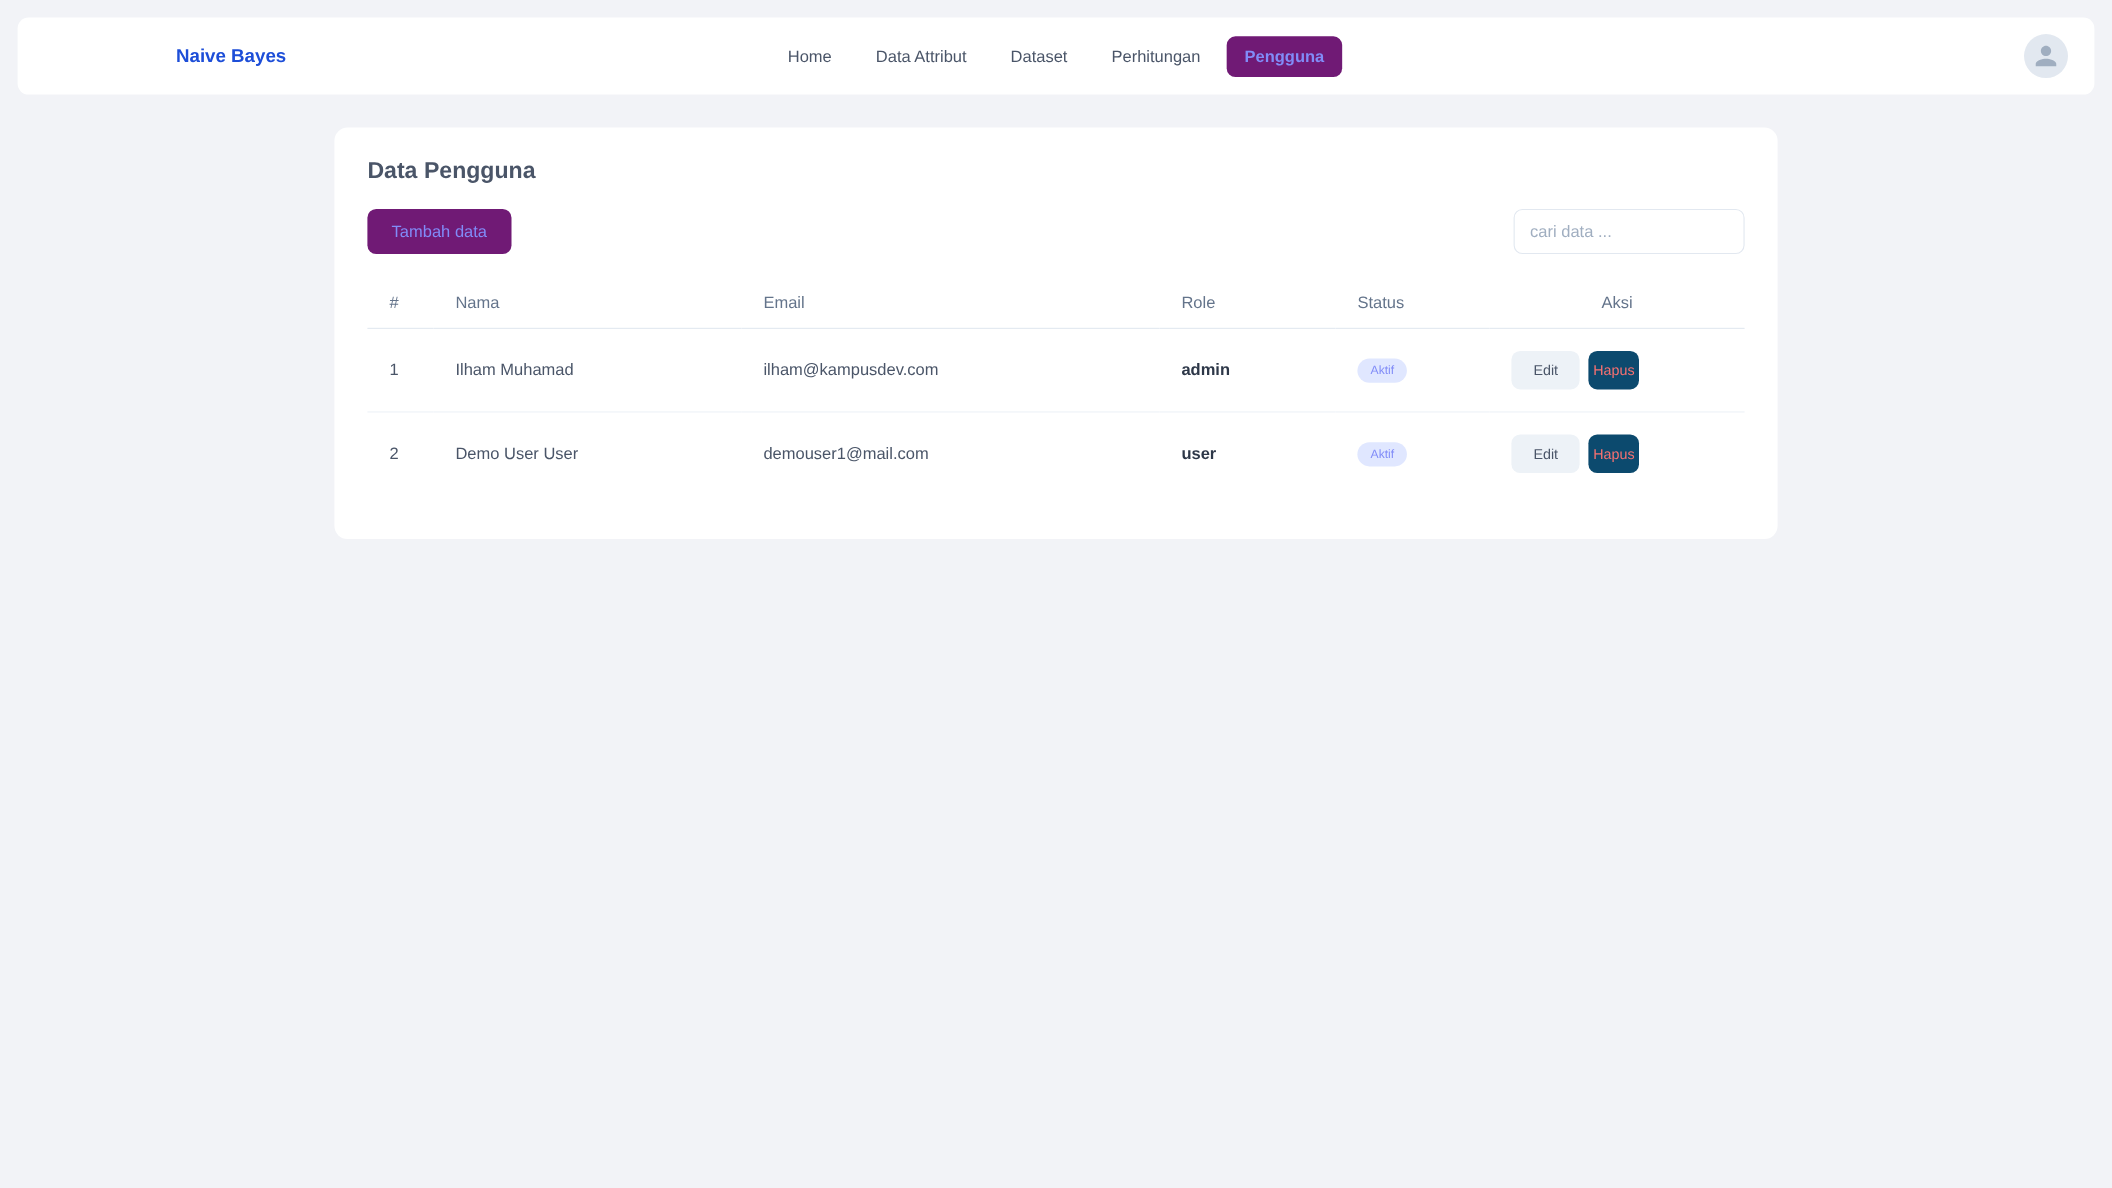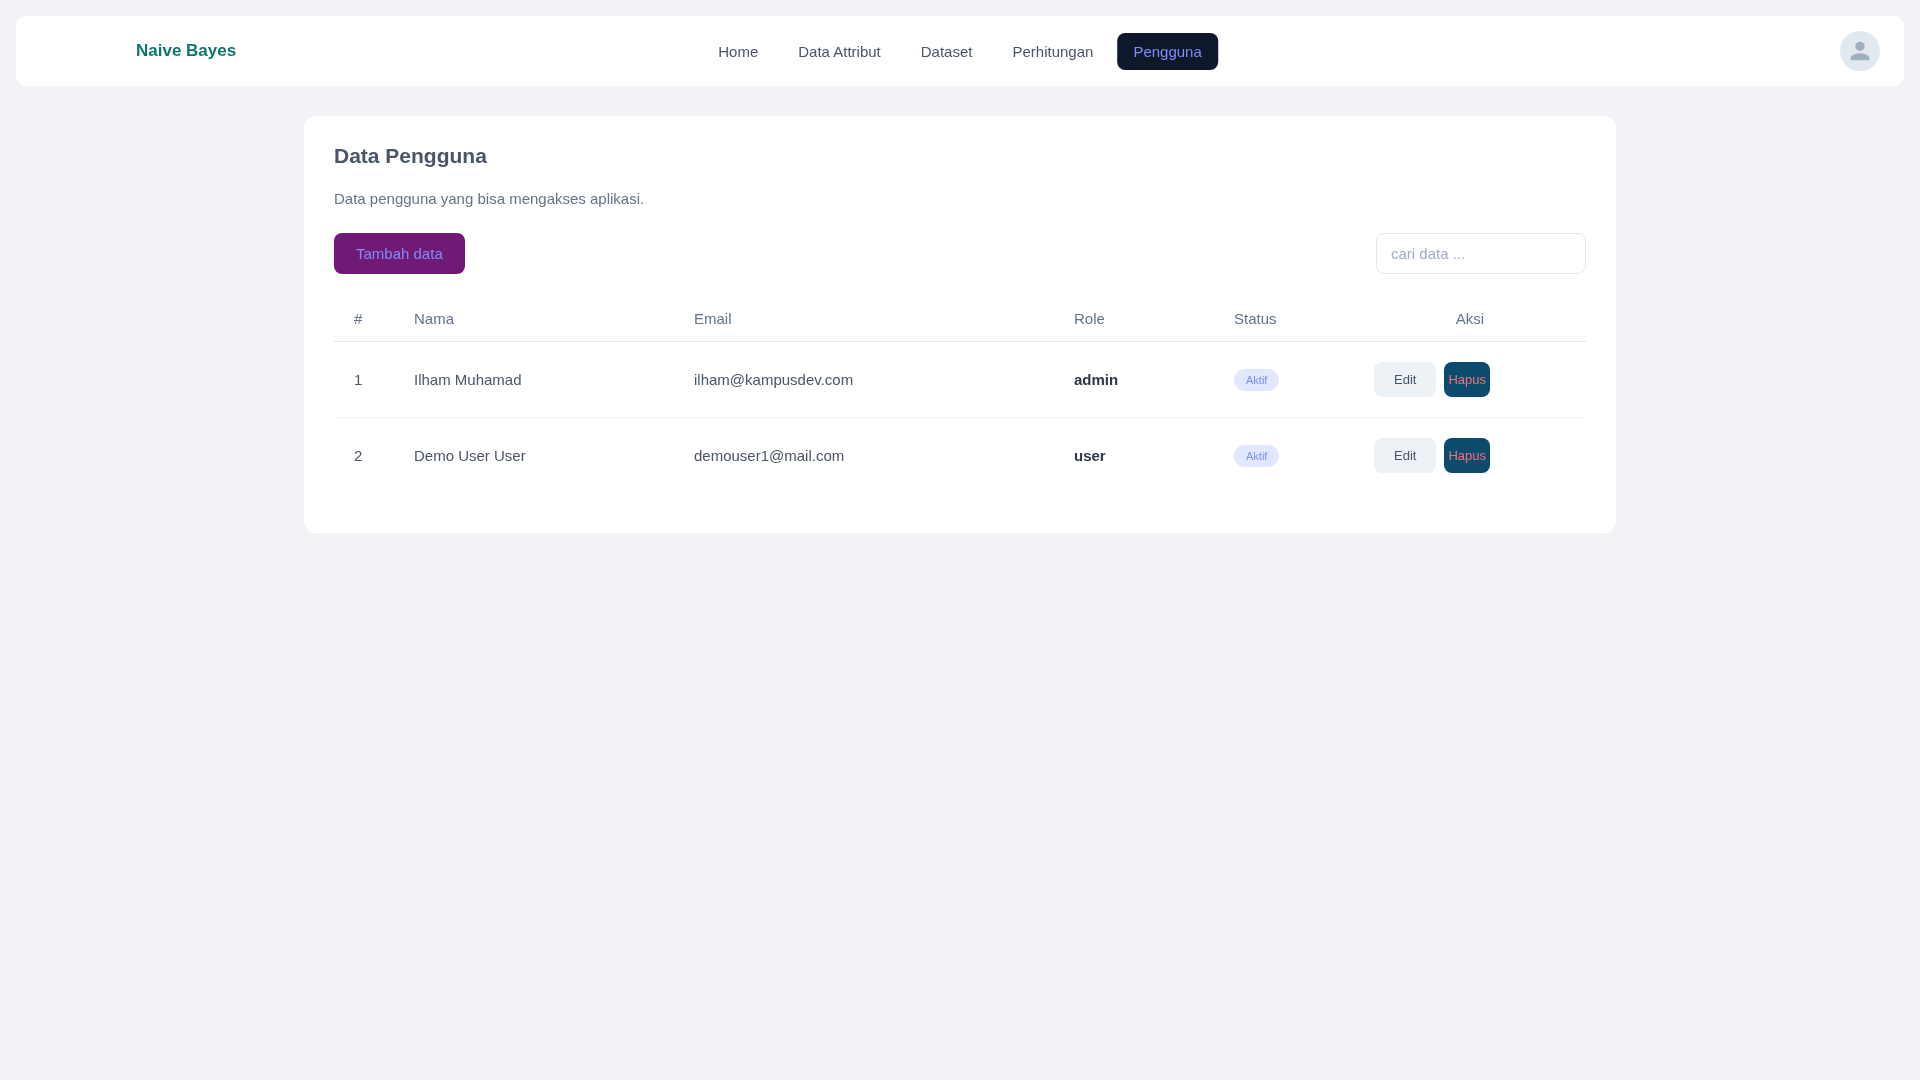--- a/index.html
+++ b/index.html
@@ -16,44 +16,45 @@
     .topbar {
       background: #ffffff;
       border-radius: 10px;
       margin: 16px;
       height: 70px;
       display: flex;
       align-items: center;
       padding: 0 24px;
     }
     .brand {
-      color: #0f766e;
+      color: #1d4ed8;
       font-weight: 700;
       font-size: 17px;
-      margin-left: 96px;
+      margin-left: 120px;
     }
     .nav {
       display: flex;
       gap: 8px;
       margin-left: auto;
       margin-right: auto;
       position: absolute;
       left: 50%;
       transform: translateX(-50%);
     }
     .nav-item {
       padding: 10px 16px;
       color: #4a5568;
       font-size: 15px;
       border-radius: 8px;
       cursor: pointer;
     }
     .nav-item.active {
-      background: #0f172a;
+      background: #701a75;
       color: #818cf8;
+      font-weight: bold;
     }
     .avatar {
       width: 40px;
       height: 40px;
       border-radius: 50%;
       background: #e2e8f0;
       margin-left: auto;
       display: flex;
       align-items: center;
       justify-content: center;
@@ -184,21 +185,20 @@
   </nav>
   <div class="avatar">
     <svg viewBox="0 0 24 24">
         <path d="M12 12c2.21 0 4-1.79 4-4s-1.79-4-4-4-4 1.79-4 4 1.79 4 4 4zm0 2c-2.67 0-8 1.34-8 4v2h16v-2c0-2.66-5.33-4-8-4z"></path>
       </svg>
   </div>
 </div>
 
 <div class="container">
   <h1 class="page-title">Data Pengguna</h1>
-  <p class="page-subtitle">Data pengguna yang bisa mengakses aplikasi.</p>
 
   <div class="toolbar">
     <button class="btn-add">Tambah data</button>
     <input type="text" class="search-input" placeholder="cari data ..." style="">
   </div>
 
   <table>
     <thead>
       <tr>
         <th class="col-num">#</th>

